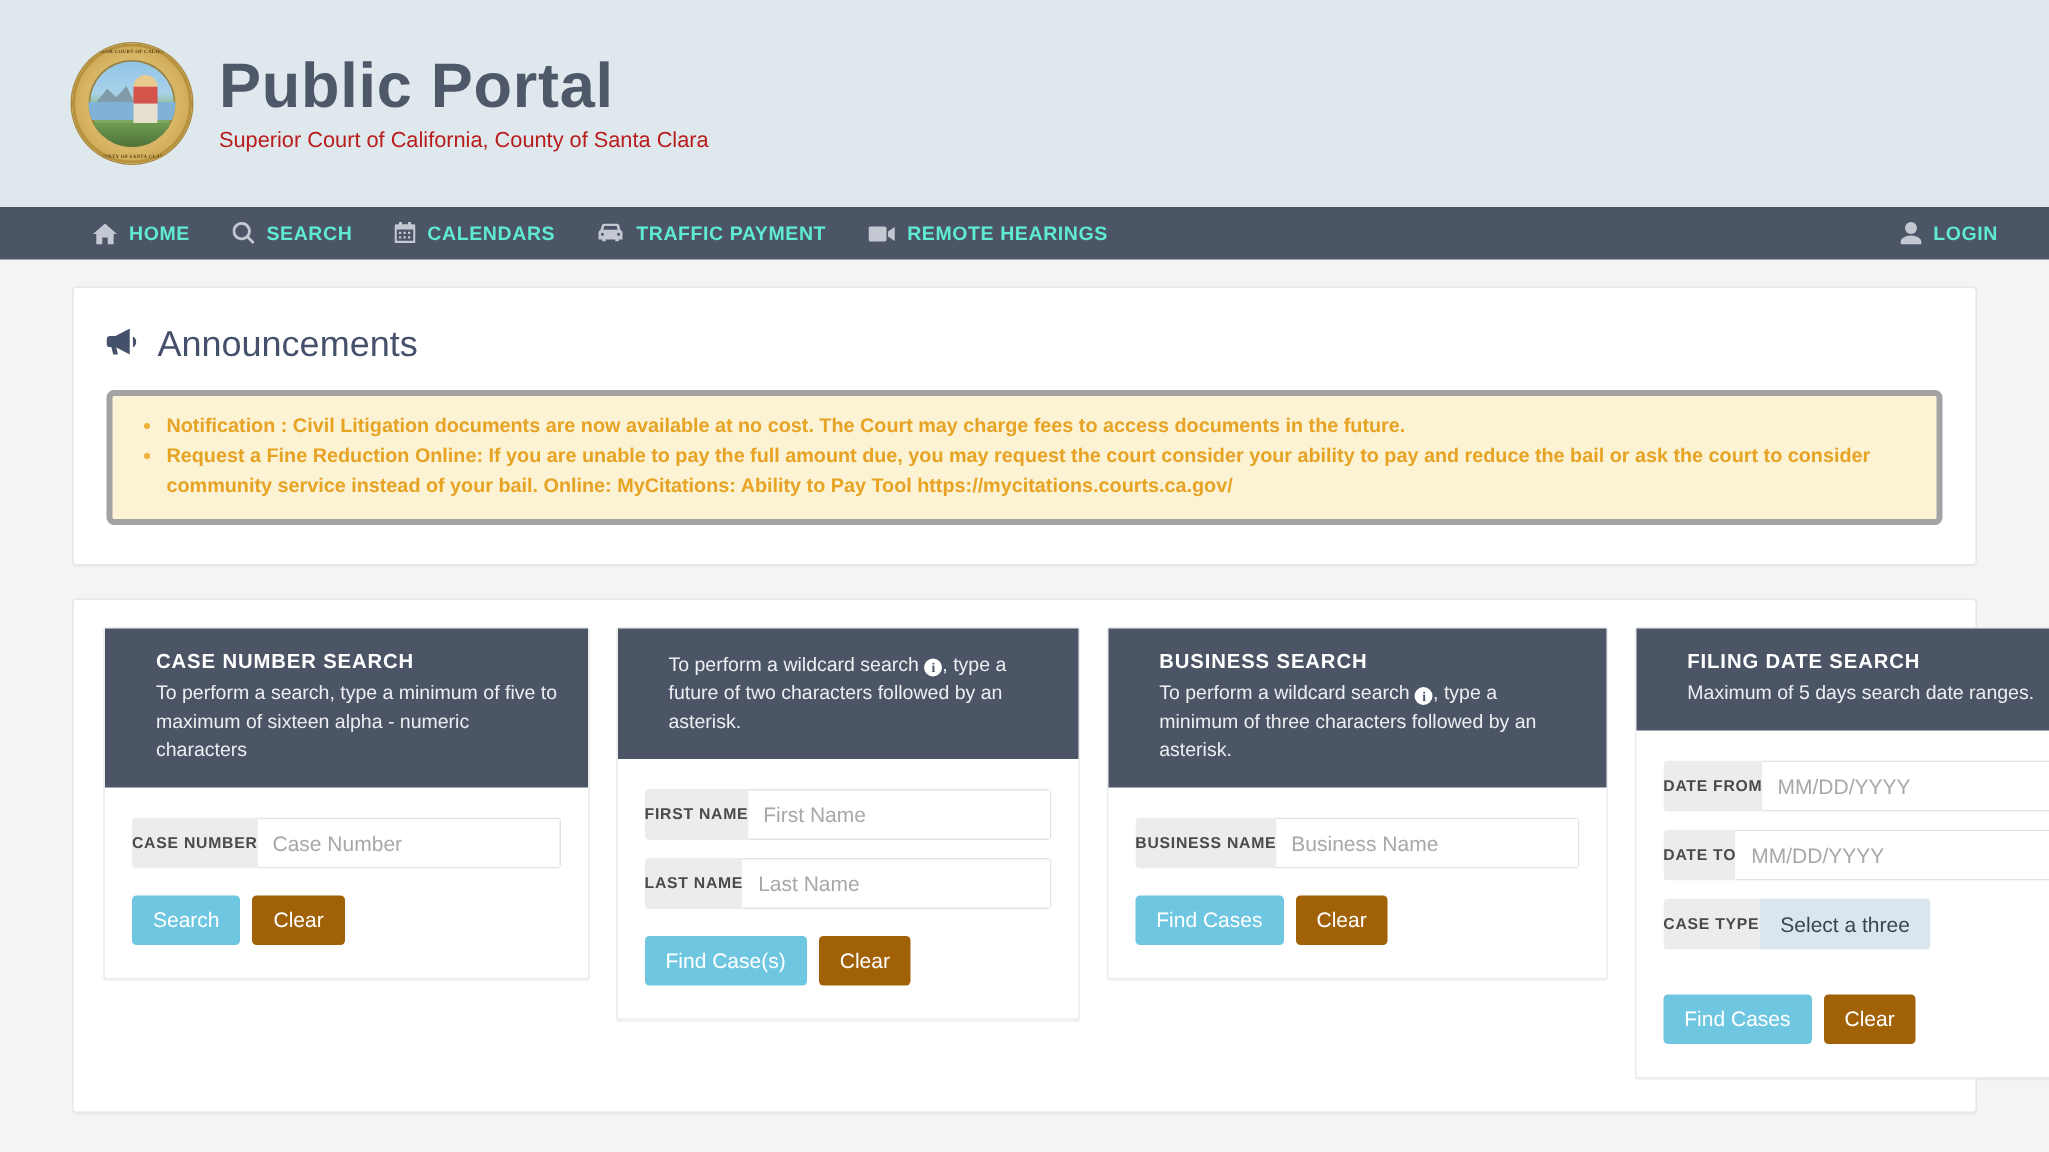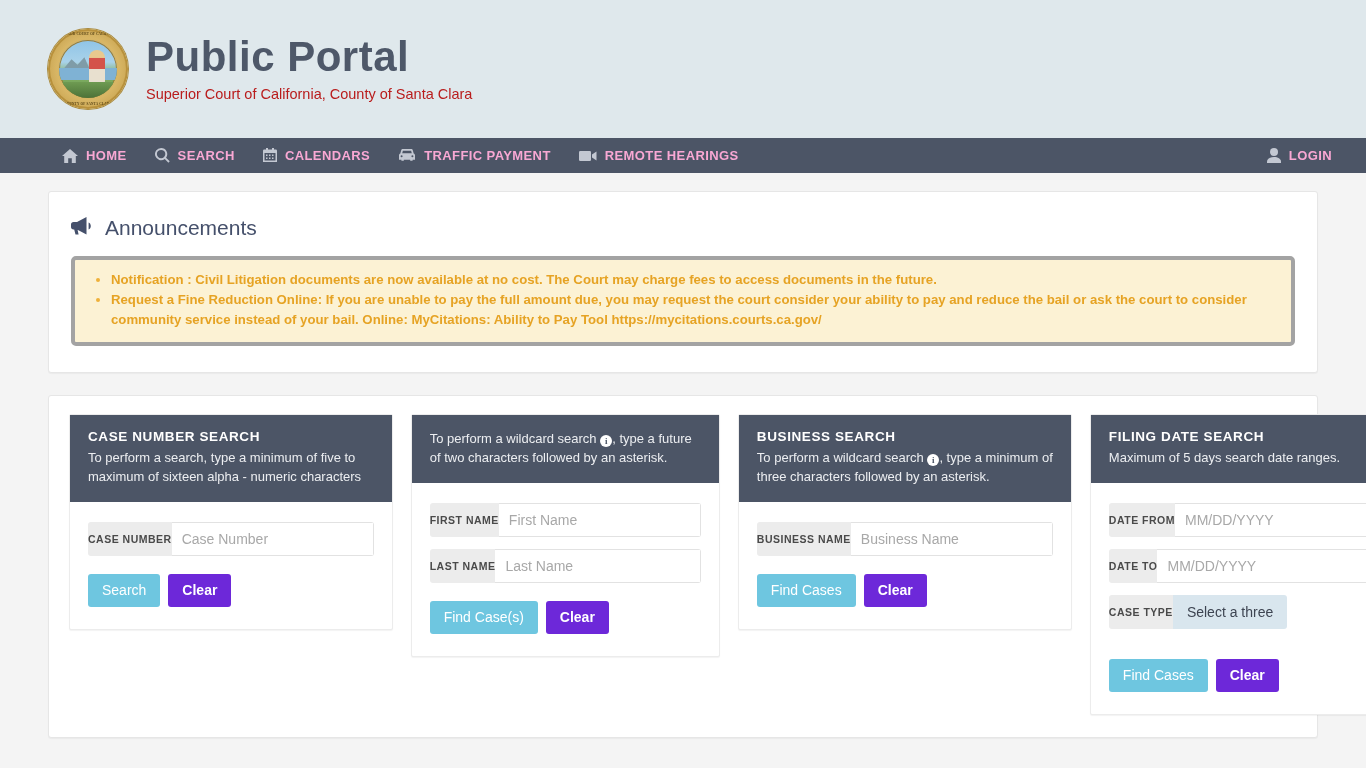--- a/index.html
+++ b/index.html
@@ -93,39 +93,39 @@
   }
   .nav-left { display: flex; align-items: center; gap: 0; flex: 1; }
   .nav-item {
     display: flex; align-items: center;
     gap: 8px;
     padding: 0 14px;
     height: 52px;
     font-size: 13px;
     font-weight: bold;
     letter-spacing: 0.4px;
-    color: #f9a8d4;
+    color: #5eead4;
     cursor: pointer;
     text-decoration: none;
   }
   .nav-item svg { fill: #c3c8d2; display: block; }
   .nav-right { display: flex; align-items: center; }
 
   
   .page { padding: 18px 48px 0 48px; }
   .panel {
     background: #ffffff;
     border: 1px solid #e6e6e6;
     border-radius: 3px;
     box-shadow: 0 1px 1px rgba(0,0,0,0.04);
   }
   .panel-announce { padding: 24px 22px 26px 22px; }
   .announce-title {
     display: flex; align-items: center; gap: 12px;
-    font-size: 21px; color: #45506b; font-weight: normal;
+    font-size: 24px; color: #45506b; font-weight: normal;
     margin-bottom: 16px;
   }
   .announce-title svg { fill: #45506b; }
 
   .alert {
     background: #fcf2d4;
     border: 4px solid #a3a3a3;
     border-radius: 5px;
     padding: 10px 16px 12px 16px;
     margin: 0 0 0 0;
@@ -153,21 +153,21 @@
     background: #fff;
     border: 1px solid #ececec;
     border-radius: 2px;
     box-shadow: 0 1px 1px rgba(0,0,0,0.05);
     display: flex;
     flex-direction: column;
   }
   .card-head {
     background: #4c5566;
     color: #fff;
-    padding: 14px 18px 16px 18px;
+    padding: 14px 18px 16px 34px;
   }
   .card-head h3 {
     margin: 0 0 4px 0;
     font-size: 13.5px;
     letter-spacing: 0.6px;
     font-weight: bold;
     text-transform: uppercase;
   }
   .card-head p {
     margin: 0;
@@ -240,21 +240,21 @@
     border: none;
     border-radius: 3px;
     color: #fff;
     font-size: 14px;
     padding: 8px 14px;
     cursor: pointer;
     font-family: "Liberation Sans", sans-serif;
     line-height: 1.2;
   }
   .btn-primary { background: #6ec6e0; }
-  .btn-danger { background: #6d28d9; font-weight: bold; }
+  .btn-danger { background: #a16207; }
 
   .w-case { flex: 0 0 292px; }
   .w-party { flex: 0 0 292px; }
   .w-biz { flex: 0 0 292px; }
   .w-filing { flex: 0 0 292px; }
 </style>
 </head>
 <body>
 
 <div class="site-header">

